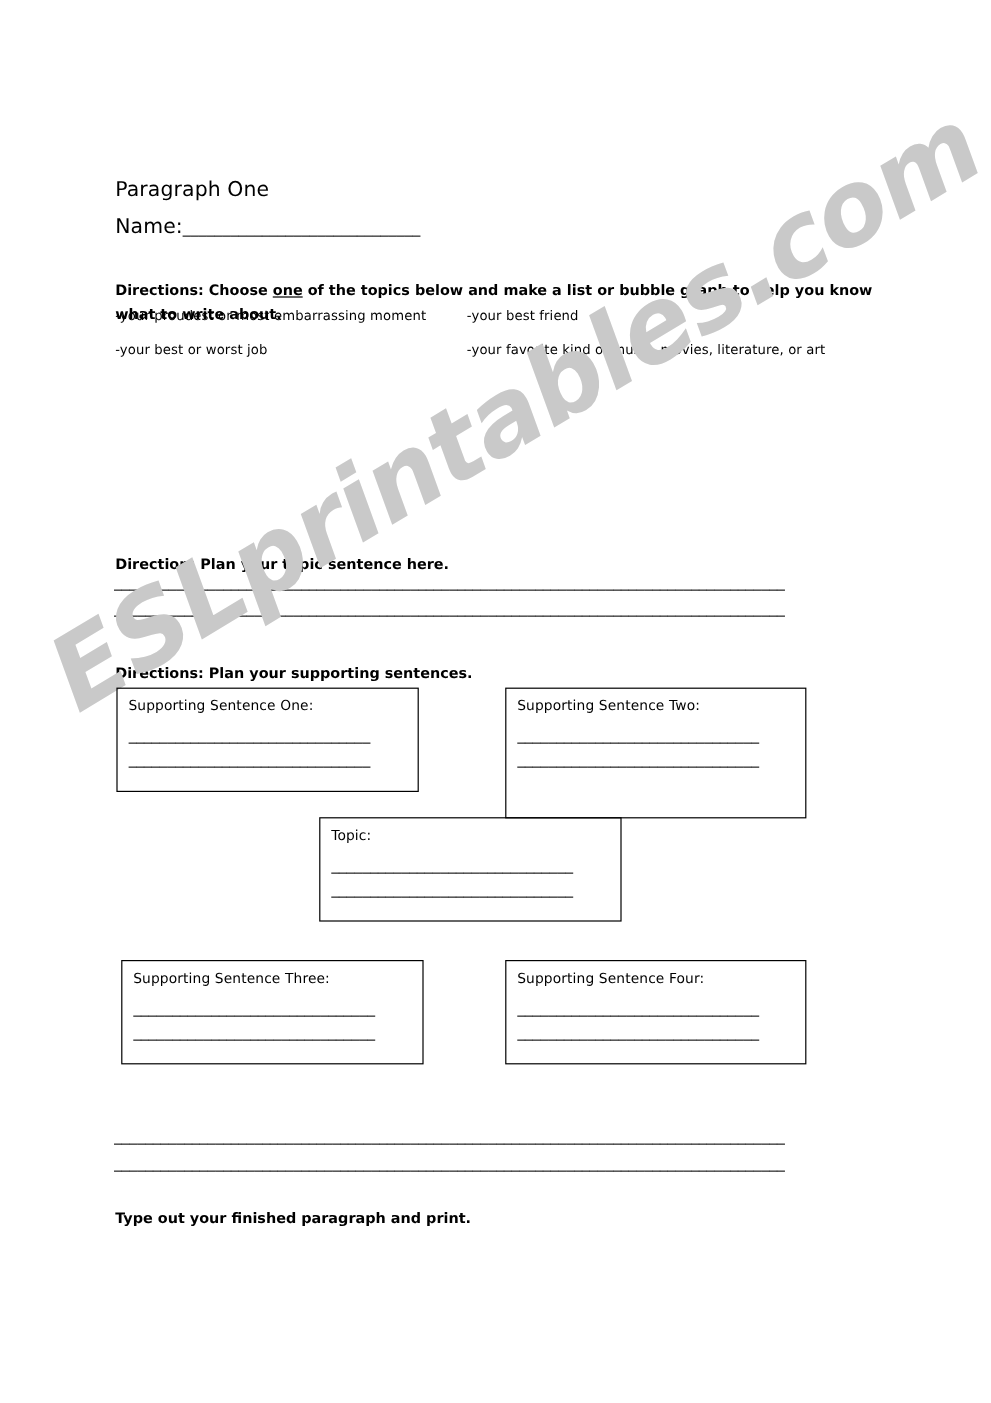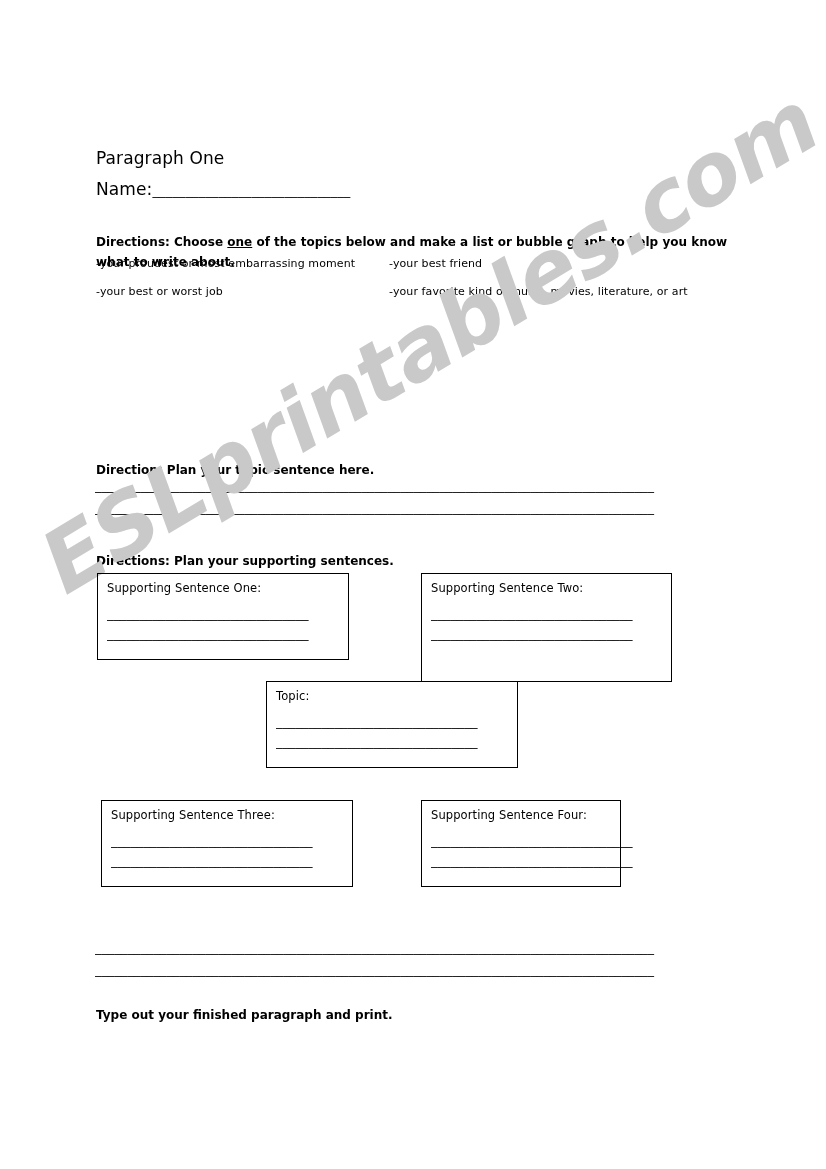--- a/index.html
+++ b/index.html
@@ -181,21 +181,21 @@
     <div class="bl" style="top:32px; width:222px;">_______________________________</div>
     <div class="bl" style="top:52px; width:222px;">_______________________________</div>
   </div>
 
   <div class="sbox" style="left:101px; top:800px; width:252px; height:87px;">
     <div class="lbl t-boxlabel">Supporting Sentence Three:</div>
     <div class="bl" style="top:32px; width:232px;">_______________________________</div>
     <div class="bl" style="top:52px; width:232px;">_______________________________</div>
   </div>
 
-  <div class="sbox" style="left:421px; top:800px; width:200px; height:87px;">
+  <div class="sbox" style="left:421px; top:800px; width:251px; height:87px;">
     <div class="lbl t-boxlabel">Supporting Sentence Four:</div>
     <div class="bl" style="top:32px; width:228px;">_______________________________</div>
     <div class="bl" style="top:52px; width:228px;">_______________________________</div>
   </div>
 
 
   <div class="abs u-line line-c1" style="font-size:13px;">______________________________________________________________________________________</div>
   <div class="abs u-line line-c2" style="font-size:13px;">______________________________________________________________________________________</div>
 
   <div class="abs t-bold dir-typeout">Type out your finished paragraph and print.</div>

